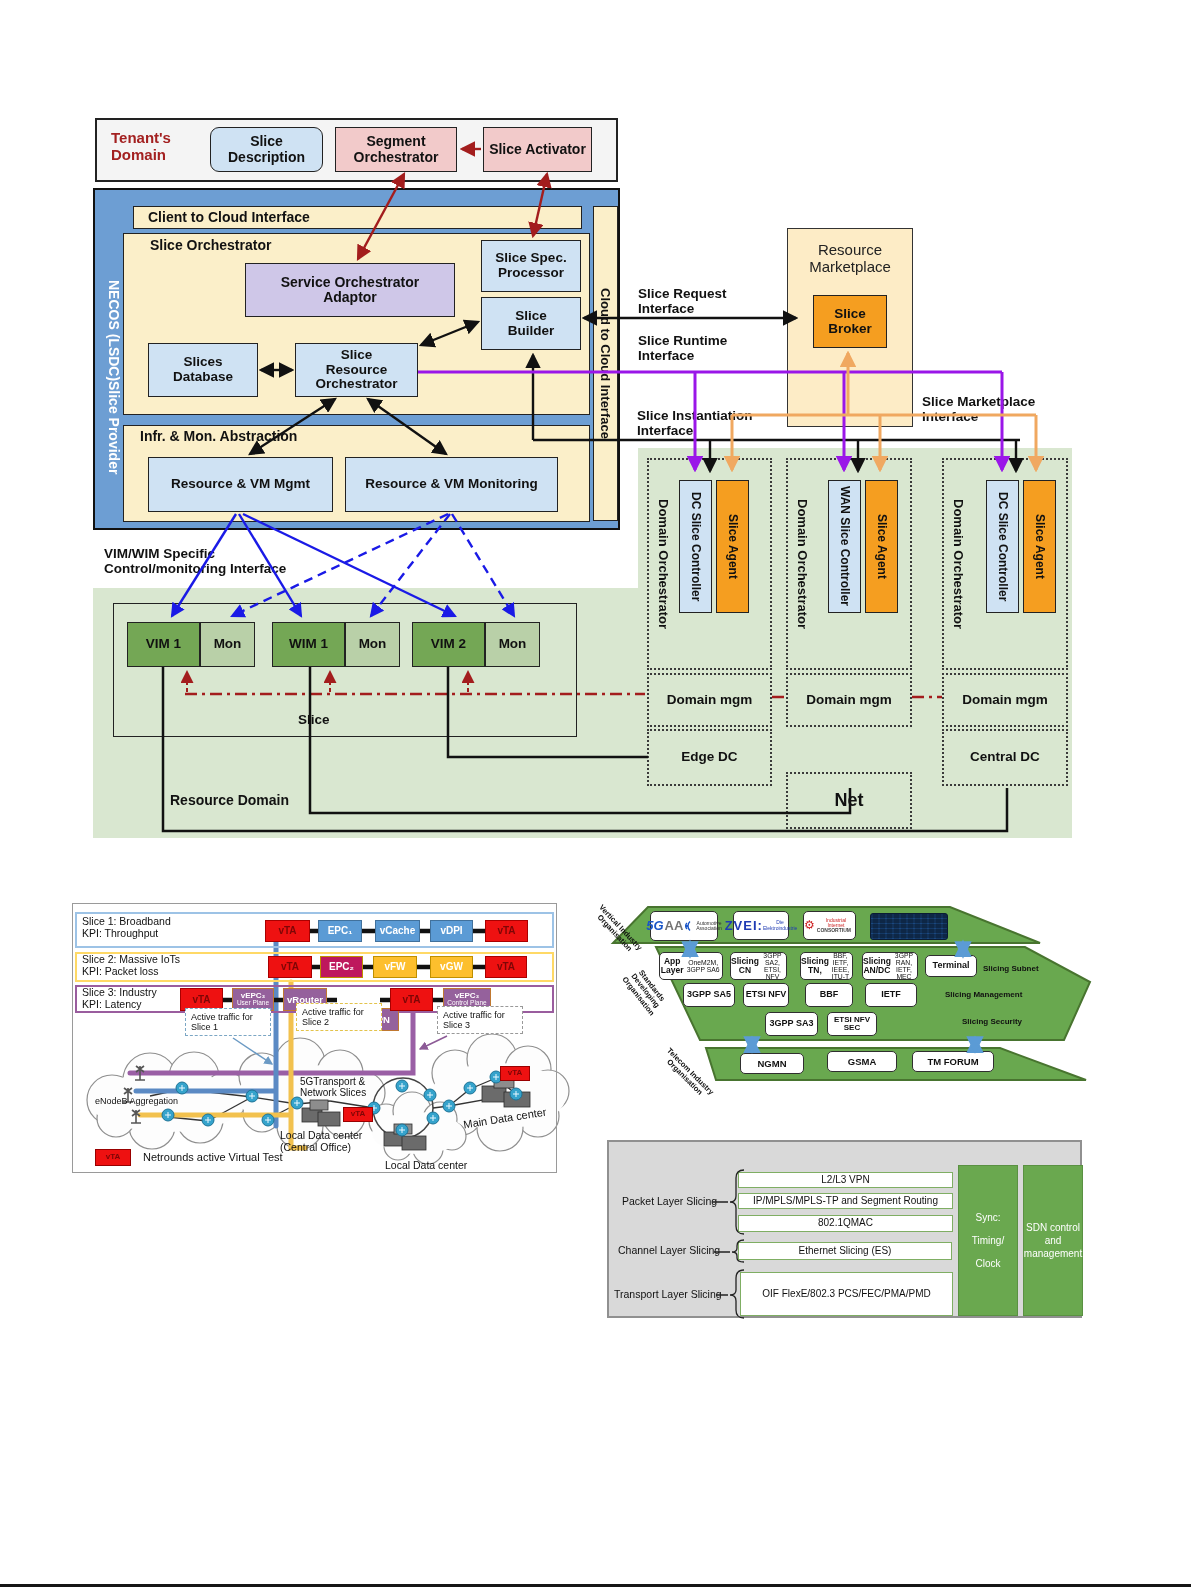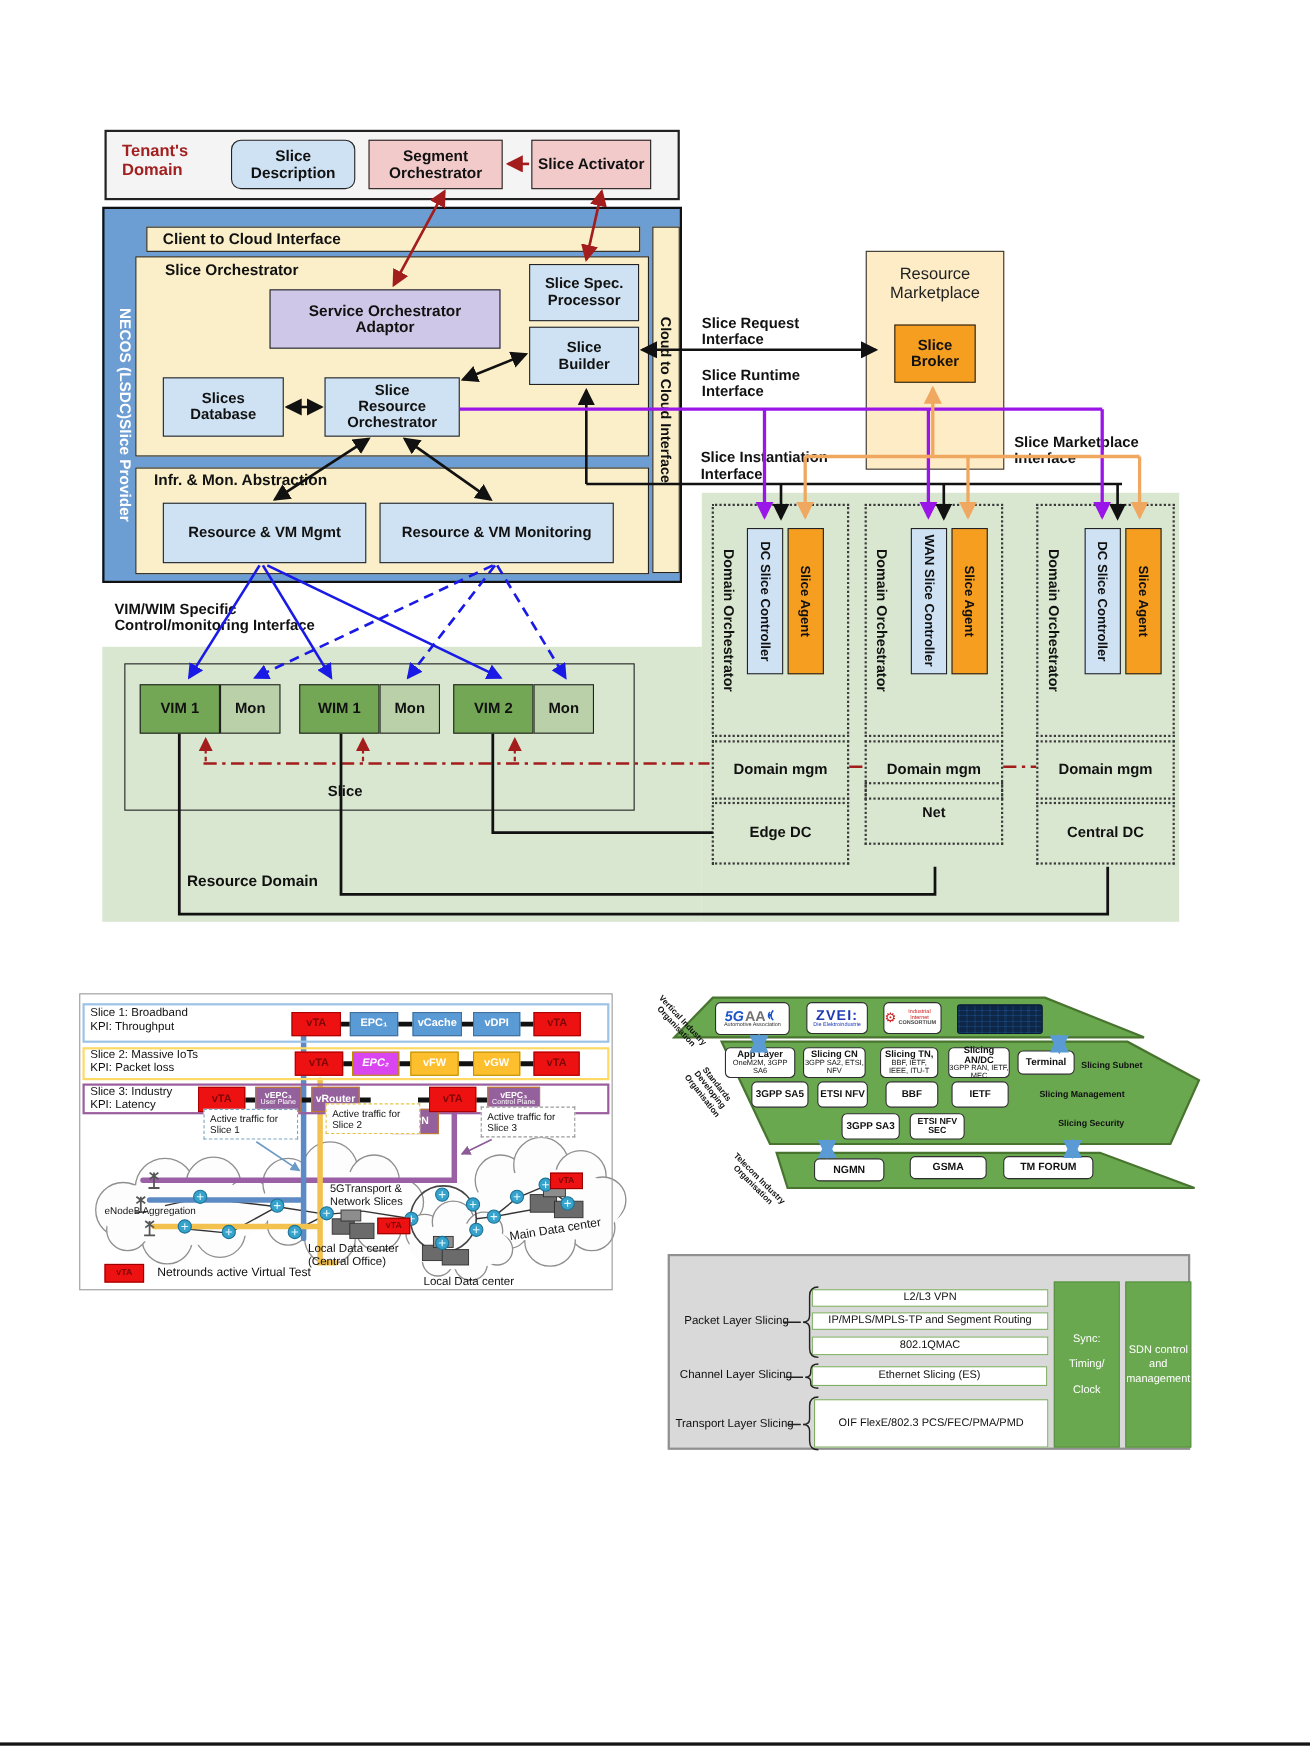--- a/index.html
+++ b/index.html
@@ -10,21 +10,21 @@
       font-weight:bold;line-height:1.08;border:1.6px solid #222;z-index:3;}
   .lbl{z-index:4;line-height:1.12;}
   .vtx{writing-mode:vertical-rl;display:flex;align-items:center;justify-content:center;
        text-align:center;font-weight:bold;}
   .dotted{border:2px dotted #3a3a3a;background:transparent;z-index:2;}
   .scene{position:absolute;left:0;top:0;z-index:1;}
   .top-svg{position:absolute;left:0;top:0;z-index:9;pointer-events:none;}
   .panel{z-index:0;}
   .chain{font-weight:bold;color:#fff;border:1.4px solid #7a3b00;display:flex;flex-direction:column;
          align-items:center;justify-content:center;text-align:center;line-height:1;z-index:3;}
-  .wbox{background:#fff;border:1.5px solid #2f2f2f;border-radius:5px;display:flex;flex-direction:column;
+  .wbox{background:#fff;border:1.5px solid #2f2f2f;border-radius:5px;display:flex;flex-direction:row;
         align-items:center;justify-content:center;text-align:center;line-height:1.05;z-index:3;}
   .sideL{font-size:8px;font-weight:bold;z-index:4;}
   .rotL{font-size:7.6px;font-weight:bold;text-align:center;line-height:1.1;z-index:4;transform-origin:left top;}
 </style>
 </head>
 <body>
 
 <div id="page">
 
   <div class="abs panel" style="left:638px;top:448px;width:434px;height:390px;background:#d9e7d0;"></div>
@@ -221,21 +221,21 @@
     <div class="abs vtx" style="left:716px;top:480px;width:33px;height:133px;background:#f59e20;border:1.6px solid #222;font-size:12px;z-index:3;">Slice Agent</div>
     <div class="abs vtx" style="left:828px;top:480px;width:33px;height:133px;background:#cfe2f3;border:1.6px solid #222;font-size:12px;z-index:3;">WAN Slice Controller</div>
     <div class="abs vtx" style="left:865px;top:480px;width:33px;height:133px;background:#f59e20;border:1.6px solid #222;font-size:12px;z-index:3;">Slice Agent</div>
     <div class="abs vtx" style="left:986px;top:480px;width:33px;height:133px;background:#cfe2f3;border:1.6px solid #222;font-size:12px;z-index:3;">DC Slice Controller</div>
     <div class="abs vtx" style="left:1023px;top:480px;width:33px;height:133px;background:#f59e20;border:1.6px solid #222;font-size:12px;z-index:3;">Slice Agent</div>
 
     <div class="abs dotted bx" style="left:647px;top:673px;width:125px;height:54px;font-size:13.5px;">Domain mgm</div>
     <div class="abs dotted bx" style="left:786px;top:673px;width:126px;height:54px;font-size:13.5px;">Domain mgm</div>
     <div class="abs dotted bx" style="left:942px;top:673px;width:126px;height:54px;font-size:13.5px;">Domain mgm</div>
     <div class="abs dotted bx" style="left:647px;top:729px;width:125px;height:57px;font-size:13.5px;">Edge DC</div>
-    <div class="abs dotted bx" style="left:786px;top:711px;width:126px;height:57px;font-size:13px;">Net</div>
+    <div class="abs dotted bx" style="left:786px;top:772px;width:126px;height:57px;font-size:18px;">Net</div>
     <div class="abs dotted bx" style="left:942px;top:729px;width:126px;height:57px;font-size:13.5px;">Central DC</div>
 
     <div class="abs" style="left:113px;top:603px;width:464px;height:134px;border:1.6px solid #222;z-index:2;"></div>
     <div class="abs lbl" style="left:298px;top:712px;font-weight:bold;font-size:13.5px;z-index:4;">Slice</div>
     <div class="abs bx" style="left:127px;top:622px;width:73px;height:45px;background:#74a755;font-size:13.5px;">VIM 1</div>
     <div class="abs bx" style="left:200px;top:622px;width:55px;height:45px;background:#b9d0a8;font-size:13.5px;">Mon</div>
     <div class="abs bx" style="left:272px;top:622px;width:73px;height:45px;background:#74a755;font-size:13.5px;">WIM 1</div>
     <div class="abs bx" style="left:345px;top:622px;width:55px;height:45px;background:#b9d0a8;font-size:13.5px;">Mon</div>
     <div class="abs bx" style="left:412px;top:622px;width:73px;height:45px;background:#74a755;font-size:13.5px;">VIM 2</div>
     <div class="abs bx" style="left:485px;top:622px;width:55px;height:45px;background:#b9d0a8;font-size:13.5px;">Mon</div>
@@ -260,21 +260,21 @@
       <div>KPI:  Latency</div>
       </div>
 
     <div class="abs chain" style="left:265px;top:920px;width:45px;height:22px;background:#ee1111;border-color:#a00;color:#7d0606;font-size:10px;">vTA</div>
     <div class="abs chain" style="left:318px;top:920px;width:44px;height:22px;background:#5b9bd5;border-color:#41719c;font-size:10px;">EPC₁</div>
     <div class="abs chain" style="left:375px;top:920px;width:45px;height:22px;background:#5b9bd5;border-color:#41719c;font-size:10px;">vCache</div>
     <div class="abs chain" style="left:430px;top:920px;width:43px;height:22px;background:#5b9bd5;border-color:#41719c;font-size:10px;">vDPI</div>
     <div class="abs chain" style="left:485px;top:920px;width:43px;height:22px;background:#ee1111;border-color:#a00;color:#7d0606;font-size:10px;">vTA</div>
 
     <div class="abs chain" style="left:268px;top:956px;width:44px;height:22px;background:#ee1111;border-color:#a00;color:#7d0606;font-size:10px;">vTA</div>
-    <div class="abs chain" style="left:320px;top:956px;width:43px;height:22px;background:#d946ef;border-color:#bf9000;font-size:10px;font-style:italic;">EPC₂</div>
+    <div class="abs chain" style="left:320px;top:956px;width:43px;height:22px;background:#be185d;border-color:#bf9000;font-size:10px;">EPC₂</div>
     <div class="abs chain" style="left:373px;top:956px;width:44px;height:22px;background:#fdbf2d;border-color:#bf9000;font-size:10px;">vFW</div>
     <div class="abs chain" style="left:430px;top:956px;width:43px;height:22px;background:#fdbf2d;border-color:#bf9000;font-size:10px;">vGW</div>
     <div class="abs chain" style="left:485px;top:956px;width:42px;height:22px;background:#ee1111;border-color:#a00;color:#7d0606;font-size:10px;">vTA</div>
 
     <div class="abs chain" style="left:180px;top:988px;width:43px;height:23px;background:#ee1111;border-color:#a00;color:#7d0606;font-size:10px;">vTA</div>
     <div class="abs chain" style="left:232px;top:988px;width:42px;height:23px;background:#95619c;border-color:#c07830;font-size:8px;">
       <span>vEPC₃</span>
       <span style="font-size:6.5px;font-weight:normal;">User Plane</span>
       </div>
     <div class="abs chain" style="left:283px;top:988px;width:44px;height:23px;background:#95619c;border-color:#c07830;font-size:9.5px;">vRouter</div>

